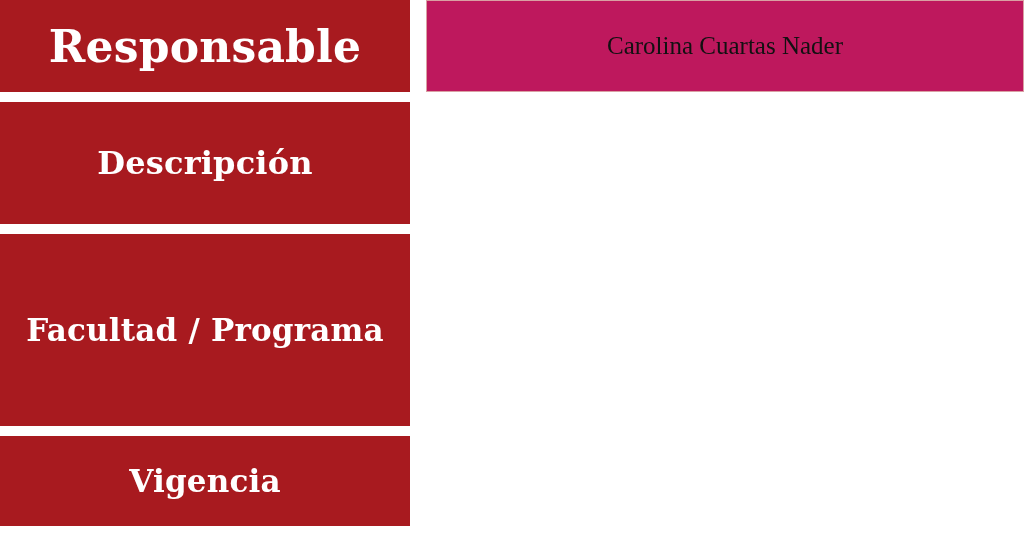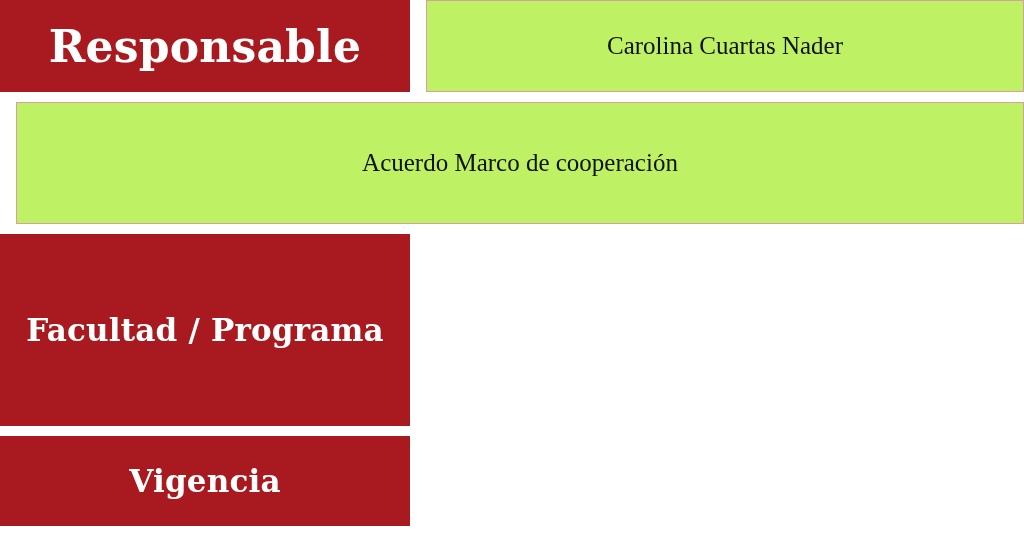--- a/index.html
+++ b/index.html
@@ -41,21 +41,21 @@
     letter-spacing: 0.2px;
     box-sizing: border-box;
     padding: 4px 8px;
   }
   .gap-col {
     flex: 0 0 16px;
     background: #ffffff;
   }
   .value-cell {
     flex: 1 1 auto;
-    background: #bef264;
+    background: #be185d;
     border: 1px solid #D9A0A3;
     display: flex;
     align-items: center;
     justify-content: center;
     text-align: center;
     color: #111111;
     font-family: "Liberation Serif", serif;
     font-size: 25px;
     line-height: 1.42;
     box-sizing: border-box;
@@ -90,22 +90,22 @@
 
   <div class="row row-responsable">
     <div class="label-cell">Responsable</div>
     <div class="gap-col"></div>
     <div class="value-cell">Carolina Cuartas Nader</div>
   </div>
 
   <div class="row-gap"></div>
 
   <div class="row row-descripcion">
+    <div class="label-cell">Descripción</div>
     <div class="gap-col"></div>
-    <div class="value-cell">Acuerdo Marco de cooperación</div>
   </div>
 
   <div class="row-gap"></div>
 
   <div class="row row-facultad">
     <div class="label-cell">Facultad / Programa</div>
     <div class="gap-col"></div>
   </div>
 
   <div class="row-gap"></div>

